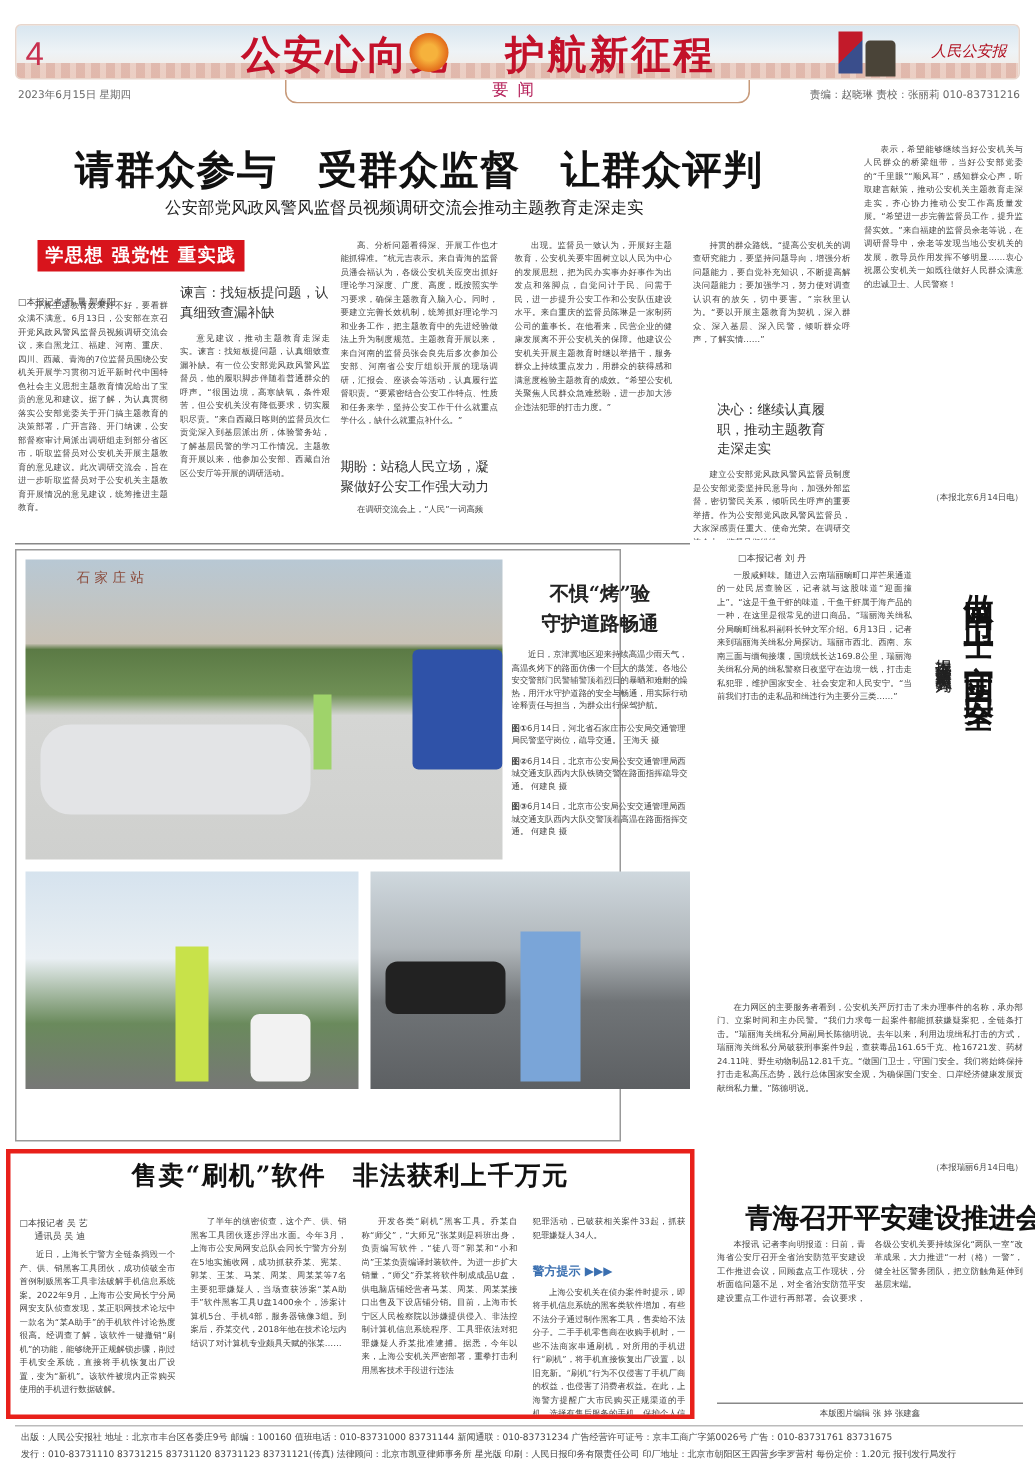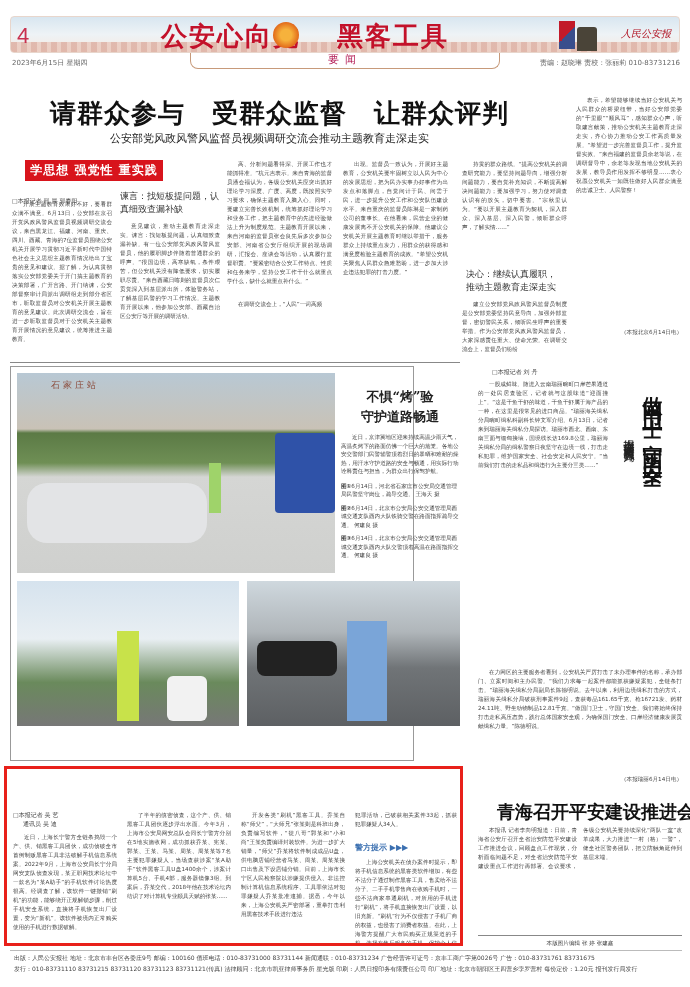--- a/index.html
+++ b/index.html
@@ -38,21 +38,21 @@
 .footer{left:14px;font-size:6px;color:#444;white-space:nowrap}
 .tip{font-size:8px;color:#3a6fb0;font-weight:bold}
 </style>
 </head>
 <body>
 
 <div class="abs banner">
   <div class="wall"></div>
   <div class="pageno">4</div>
   <div class="slogan">
-    <span>公安心向党</span><span style="display:inline-block;width:36px"></span><span>黑客工具</span>
+    <span>公安心向党</span><span style="display:inline-block;width:36px"></span><span>护航新征程</span>
   </div>
   <div class="emblem"></div>
   <div class="flag"></div>
   <div class="figs"></div>
   <div class="logo">人民公安报</div>
 </div>
 <div class="abs meta" style="left:12px">2023年6月15日  星期四</div>
 <div class="abs section-tab">
     <span>要闻</span>
   </div>
@@ -65,28 +65,29 @@
 <div class="abs" style="left:12px;top:188px;width:100px"><span class="byline">□本报记者  邢  晨  郭春阳</span></div>
 <div class="abs col" style="left:12px;top:200px;width:100px;height:160px;text-indent:11px">开展主题教育效果好不好，要看群众满不满意。6月13日，公安部在京召开党风政风警风监督员视频调研交流会议，来自黑龙江、福建、河南、重庆、四川、西藏、青海的7位监督员围绕公安机关开展学习贯彻习近平新时代中国特色社会主义思想主题教育情况给出了宝贵的意见和建议。据了解，为认真贯彻落实公安部党委关于开门搞主题教育的决策部署，广开言路、开门纳谏，公安部督察审计局派出调研组走到部分省区市，听取监督员对公安机关开展主题教育的意见建议。此次调研交流会，旨在进一步听取监督员对于公安机关主题教育开展情况的意见建议，统筹推进主题教育。</div>
 
 <div class="abs" style="left:120px;top:186px;width:100px;height:176px;overflow:hidden">
   <div class="subh" style="margin:4px 0 6px">谏言：找短板提问题，认真细致查漏补缺</div>
   <div class="col" style="height:140px;text-indent:11px">意见建议，推动主题教育走深走实。谏言：找短板提问题，认真细致查漏补缺。有一位公安部党风政风警风监督员，他的履职脚步伴随着普通群众的呼声。“很国边境，高寒缺氧，条件艰苦，但公安机关没有降低要求，切实履职尽责。”来自西藏日喀则的监督员次仁贡觉深入到基层派出所，体验警务站，了解基层民警的学习工作情况。主题教育开展以来，他参加公安部、西藏自治区公安厅等开展的调研活动。</div>
 </div>
 
 <div class="abs" style="left:227px;top:160px;width:105px;height:200px;overflow:hidden">
   <div class="col" style="height:140px;text-indent:11px">高、分析问题看得深、开展工作也才能抓得准。”杭元吉表示。来自青海的监督员潘会福认为，各级公安机关应突出抓好理论学习深度、广度、高度，既按照实学习要求，确保主题教育入脑入心。同时，要建立完善长效机制，统筹抓好理论学习和业务工作，把主题教育中的先进经验做法上升为制度规范。主题教育开展以来，来自河南的监督员张会良先后多次参加公安部、河南省公安厅组织开展的现场调研，汇报会、座谈会等活动，认真履行监督职责。“要紧密结合公安工作特点、性质和任务来学，坚持公安工作干什么就重点学什么，缺什么就重点补什么。”</div>
+  <div class="subh" style="margin:6px 0 4px">期盼：站稳人民立场，凝聚做好公安工作强大动力</div>
   <div class="col" style="text-indent:11px">在调研交流会上，“人民”一词高频</div>
 </div>
 
 <div class="abs col" style="left:343px;top:160px;width:105px;height:200px;text-indent:11px">出现。监督员一致认为，开展好主题教育，公安机关要牢固树立以人民为中心的发展思想，把为民办实事办好事作为出发点和落脚点，自觉问计于民、问需于民，进一步提升公安工作和公安队伍建设水平。来自重庆的监督员陈琳是一家制药公司的董事长。在他看来，民营企业的健康发展离不开公安机关的保障。他建议公安机关开展主题教育时继以举措干，服务群众上持续重点发力，用群众的获得感和满意度检验主题教育的成效。“希望公安机关聚焦人民群众急难愁盼，进一步加大涉企违法犯罪的打击力度。”</div>
 
 <div class="abs" style="left:462px;top:160px;width:105px;height:200px;overflow:hidden">
   <div class="col" style="height:100px;text-indent:11px">持贯的群众路线。“提高公安机关的调查研究能力，要坚持问题导向，增强分析问题能力，要自觉补充知识，不断提高解决问题能力；要加强学习，努力使对调查认识有的放矢，切中要害。”宗秋里认为。“要以开展主题教育为契机，深入群众、深入基层、深入民警，倾听群众呼声，了解实情……”</div>
-  <div class="subh" style="margin:8px 4px 6px">决心：继续认真履职，推动主题教育走深走实</div>
+  <div class="subh" style="margin:8px 16px 6px">决心：继续认真履职，推动主题教育走深走实</div>
   <div class="col" style="text-indent:11px">建立公安部党风政风警风监督员制度是公安部党委坚持民意导向，加强外部监督，密切警民关系，倾听民生呼声的重要举措。作为公安部党风政风警风监督员，大家深感责任重大、使命光荣。在调研交流会上，监督员们纷纷</div>
 </div>
 
 <div class="abs" style="left:576px;top:96px;width:106px;height:250px;overflow:hidden">
   <div class="col" style="height:232px;text-indent:11px">表示，希望能够继续当好公安机关与人民群众的桥梁纽带，当好公安部党委的“千里眼”“顺风耳”，感知群众心声，听取建言献策，推动公安机关主题教育走深走实，齐心协力推动公安工作高质量发展。“希望进一步完善监督员工作，提升监督实效。”来自福建的监督员余老等说，在调研督导中，余老等发现当地公安机关的发展，教导员作用发挥不够明显……衷心祝愿公安机关一如既往做好人民群众满意的忠诚卫士、人民警察！</div>
   <div class="col" style="text-align:right">（本报北京6月14日电）</div>
 </div>
 <div class="abs hr" style="left:10px;top:362px;width:450px"></div>
 
 <div class="abs photobox">
@@ -122,20 +123,21 @@
 <div class="abs vsub" style="left:620px;top:430px;height:230px">本报记者探访瑞丽海关缉私分局</div>
 <div class="abs col" style="left:478px;top:668px;width:204px;height:110px;text-indent:11px">在力网区的主要服务者看到，公安机关严厉打击了未办理事件的名称，承办部门、立案时间和主办民警。“我们力求每一起案件都能抓获嫌疑案犯，全链条打击。”瑞丽海关缉私分局副局长陈德明说。去年以来，利用边境缉私打击的方式，瑞丽海关缉私分局破获刑事案件9起，查获毒品161.65千克、枪16721发、药材24.11吨、野生动物制品12.81千克。“做国门卫士，守国门安全。我们将始终保持打击走私高压态势，践行总体国家安全观，为确保国门安全、口岸经济健康发展贡献缉私力量。”陈德明说。</div>
 <div class="abs col" style="left:600px;top:775px;width:82px;text-align:right">（本报瑞丽6月14日电）</div>
 
 <div class="abs h3" style="left:497px;top:800px">青海召开平安建设推进会</div>
 <div class="abs col" style="left:478px;top:826px;width:204px;height:110px;column-count:2;column-gap:6px;text-indent:11px">本报讯  记者李向明报道：日前，青海省公安厅召开全省治安防范平安建设工作推进会议，回顾盘点工作现状，分析面临问题不足，对全省治安防范平安建设重点工作进行再部署。会议要求，各级公安机关要持续深化“两队一室”改革成果，大力推进“一村（格）一警”，健全社区警务团队，把立防触角延伸到基层末端。</div>
 <div class="abs hr" style="left:478px;top:935px;width:204px"></div>
 <div class="abs col" style="left:478px;top:939px;width:204px;text-align:center">本版图片编辑  张  婷  张建鑫</div>
 
 <div class="abs redbox">
+  <div class="h2" style="margin-top:3px">售卖“刷机”软件　非法获利上千万元</div>
   <div style="position:absolute;left:6px;top:42px;width:104px">
     <div class="byline">□本报记者  吴  艺</div>
     <div class="byline" style="margin-left:10px;margin-bottom:4px">通讯员  吴  迪</div>
     <div class="col" style="height:110px;text-indent:11px">近日，上海长宁警方全链条捣毁一个产、供、销黑客工具团伙，成功侦破全市首例制贩黑客工具非法破解手机信息系统案。2022年9月，上海市公安局长宁分局网安支队侦查发现，某正职网技术论坛中一款名为“某A助手”的手机软件讨论热度很高。经调查了解，该软件一键撤销“刷机”的功能，能够绕开正规解锁步骤，削过手机安全系统，直接将手机恢复出厂设置，变为“新机”。该软件被境内正常购买使用的手机进行数据破解。</div>
   </div>
   <div class="col" style="position:absolute;left:120px;top:42px;width:104px;height:130px;text-indent:11px">了半年的缜密侦查，这个产、供、销黑客工具团伙逐步浮出水面。今年3月，上海市公安局网安总队会同长宁警方分别在5地实施收网，成功抓获乔某、宪某、郭某、王某、马某、周某、周某某等7名主要犯罪嫌疑人，当场查获涉案“某A助手”软件黑客工具U盘1400余个，涉案计算机5台、手机4部，服务器镜像3组。到案后，乔某交代，2018年他在技术论坛内结识了对计算机专业颇具天赋的张某……</div>
   <div class="col" style="position:absolute;left:234px;top:42px;width:104px;height:130px;text-indent:11px">开发各类“刷机”黑客工具。乔某自称“师父”，“大师兄”张某则是科班出身，负责编写软件，“徒八哥”郭某和“小和尚”王某负责编译封装软件。为进一步扩大销量，“师父”乔某将软件制成成品U盘，供电脑店铺经营者马某、周某、周某某接口出售及下设店铺分销。目前，上海市长宁区人民检察院以涉嫌提供侵入、非法控制计算机信息系统程序、工具罪依法对犯罪嫌疑人乔某批准逮捕。据悉，今年以来，上海公安机关严密部署，重拳打击利用黑客技术手段进行违法</div>
   <div style="position:absolute;left:348px;top:42px;width:102px;height:132px;overflow:hidden">
     <div class="col">犯罪活动，已破获相关案件33起，抓获犯罪嫌疑人34人。</div>
     <div style="margin:6px 0 4px">

